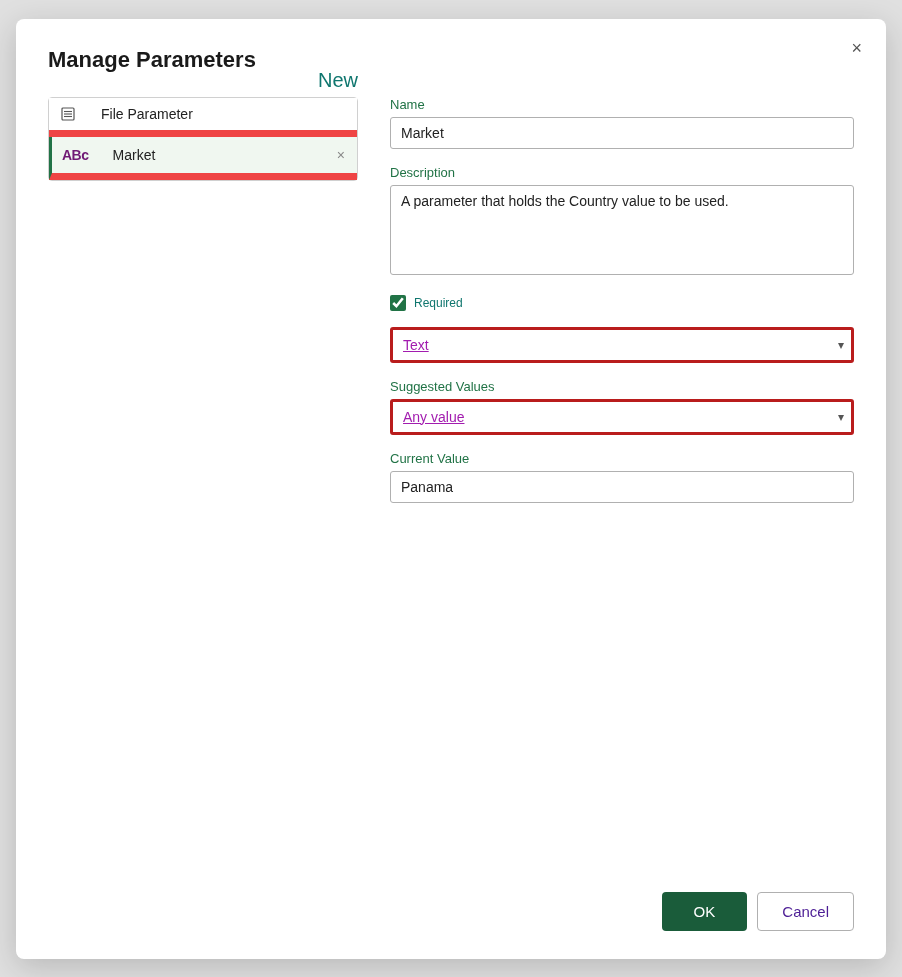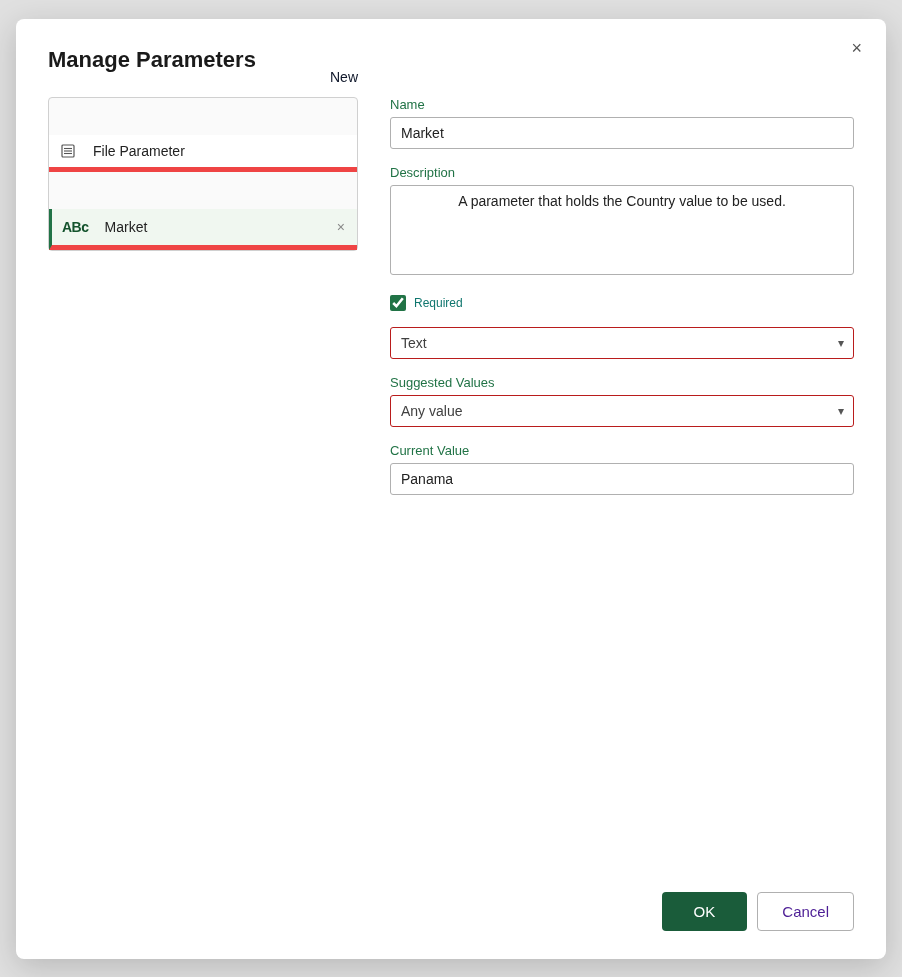--- a/index.html
+++ b/index.html
@@ -66,56 +66,55 @@
       border: 1px solid #d0d0d0;
       border-radius: 4px;
       background: #fafafa;
       position: relative;
     }
 
     .new-link {
       position: absolute;
       top: -28px;
       right: 0;
-      color: #0f172a;
-      font-size: 14px;
+      color: #0f766e;
+      font-size: 20px;
       cursor: pointer;
       text-decoration: none;
       font-weight: 500;
     }
 
     .param-list {
       list-style: none;
       padding: 0;
       margin: 0;
     }
 
     .param-item {
       display: flex;
       align-items: center;
       padding: 8px 10px;
-      border-bottom: 5px solid #ef4444;
+      border-bottom: 7px solid #ef4444;
       cursor: pointer;
       font-size: 14px;
       color: #222;
-      gap: 16px;
-      margin-top: 37px;
+      gap: 24px;
     }
 
     .param-item:first-child {
       background: #ffffff;
     }
 
     .param-item.active {
       background: #f0f7f0;
       border-left: 3px solid #217346;
     }
 
     .param-item .param-icon {
-      color: #14532d;
+      color: #701a75;
       font-size: 14px;
       min-width: 18px;
       display: flex;
       align-items: center;
       justify-content: center;
     }
 
     .param-item .param-name {
       flex: 1;
       font-size: 14px;
@@ -176,21 +175,20 @@
       width: 100%;
       border: 1px solid #b0b0b0;
       border-radius: 3px;
       padding: 7px 10px;
       font-size: 14px;
       color: #222;
       outline: none;
       background: #fff;
       resize: none;
       min-height: 90px;
-      text-align: center;
     }
 
     .required-row {
       display: flex;
       align-items: center;
       gap: 8px;
       margin-bottom: 16px;
     }
 
     .required-checkbox {
@@ -200,30 +198,31 @@
       cursor: pointer;
     }
 
     .required-label {
       font-size: 12px;
       color: #0f766e;
     }
 
     .field-select {
       width: 100%;
-      border: 1px solid #b91c1c;
+      border: 3px solid #b91c1c;
       border-radius: 3px;
       padding: 7px 10px;
       font-size: 14px;
-      color: #404040;
+      color: #a21caf;
       outline: none;
       background: #fff;
       appearance: none;
       -webkit-appearance: none;
       cursor: pointer;
+      text-decoration: underline;
     }
 
     .select-wrapper {
       position: relative;
     }
 
     .select-wrapper .chevron {
       position: absolute;
       right: 10px;
       top: 50%;

